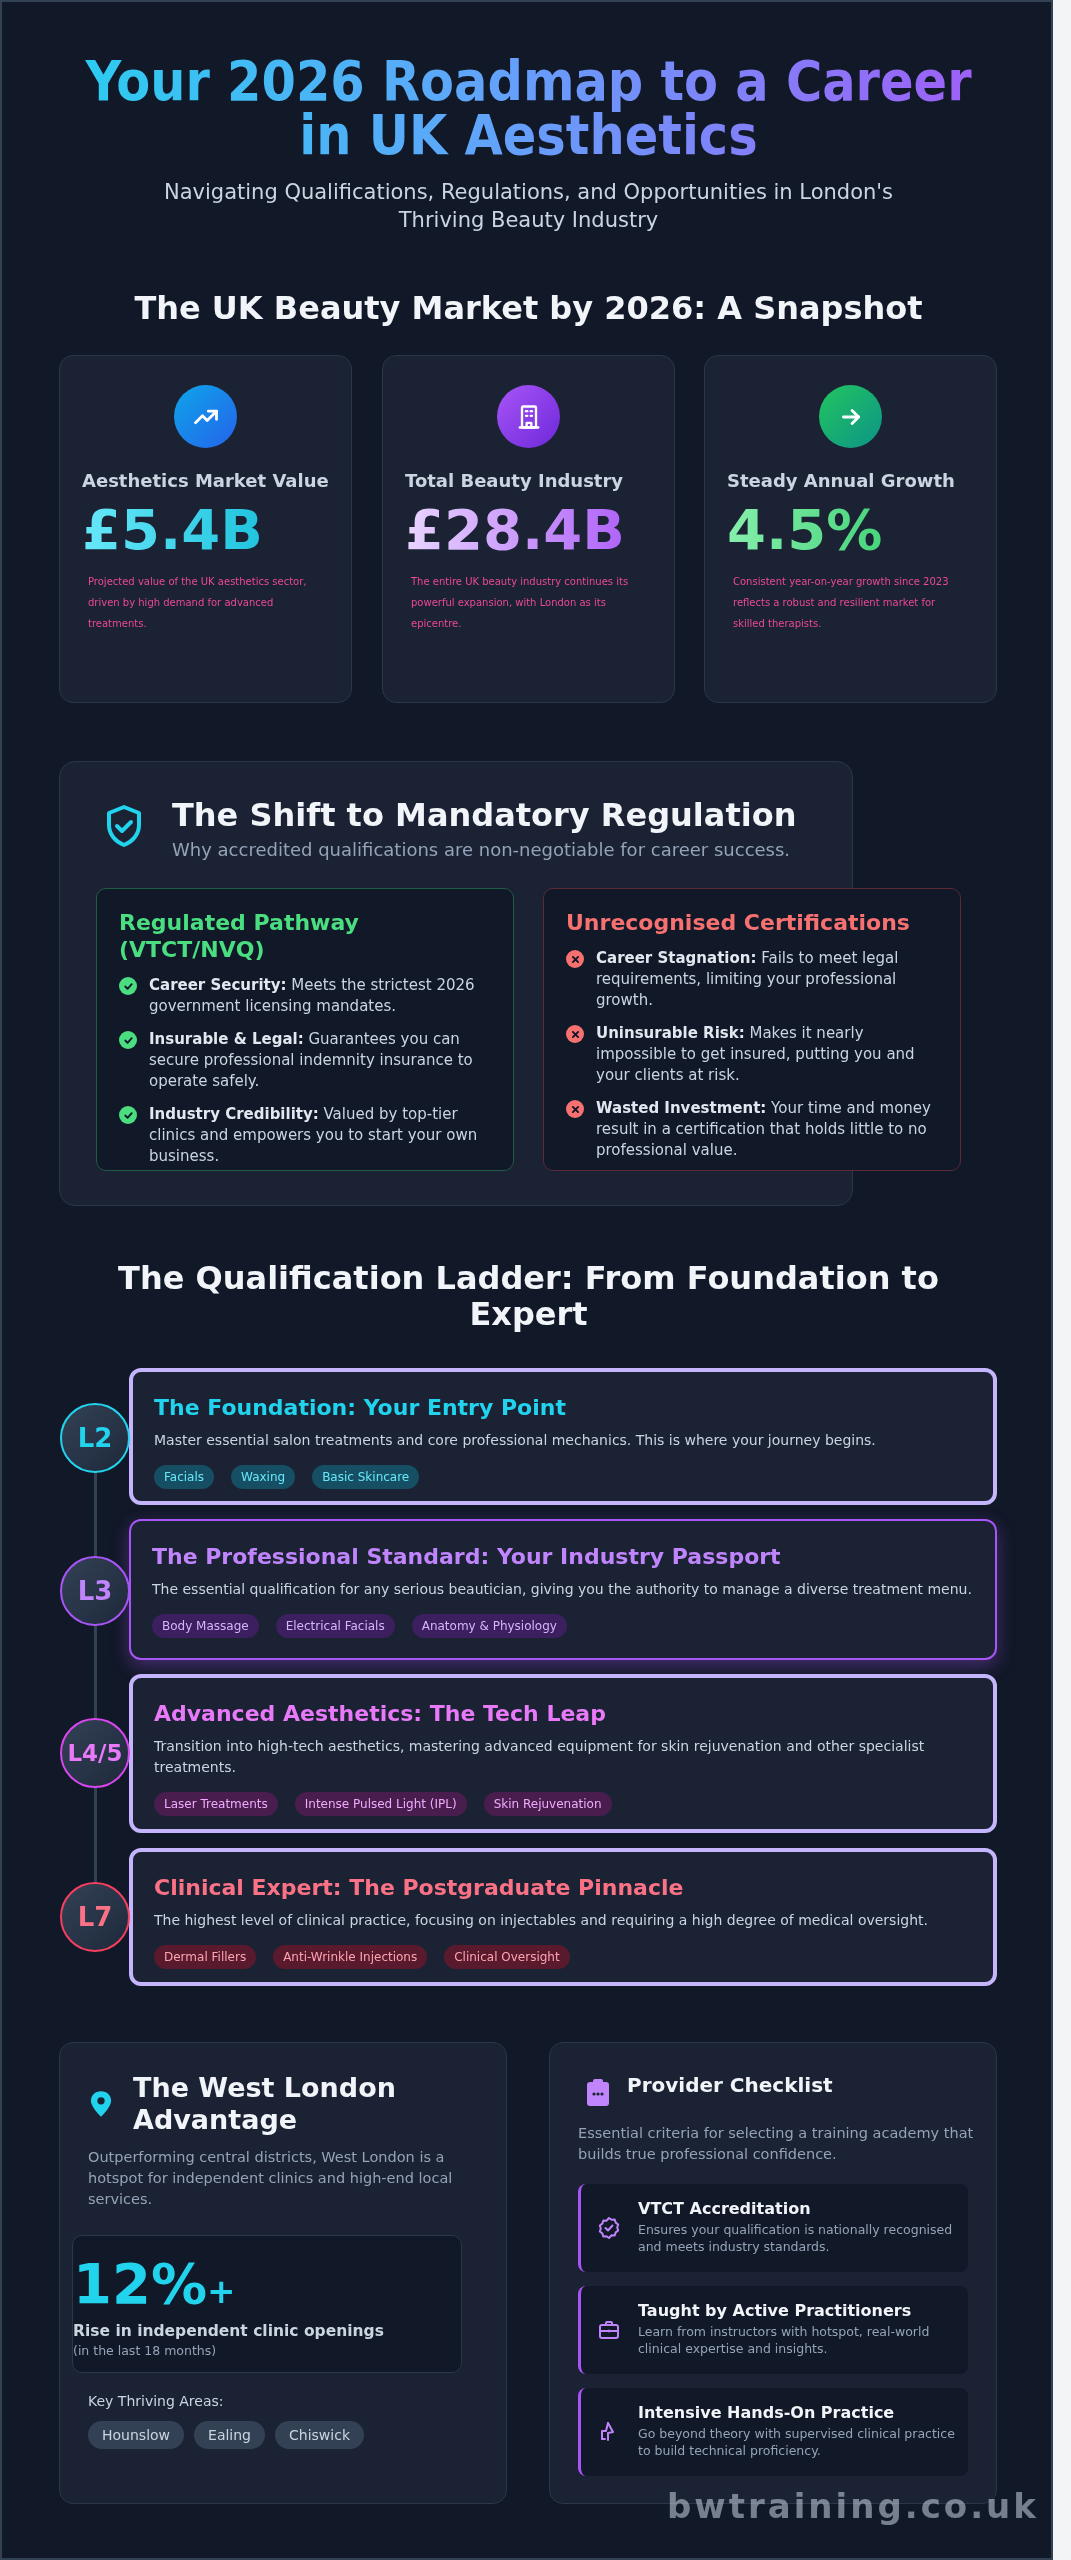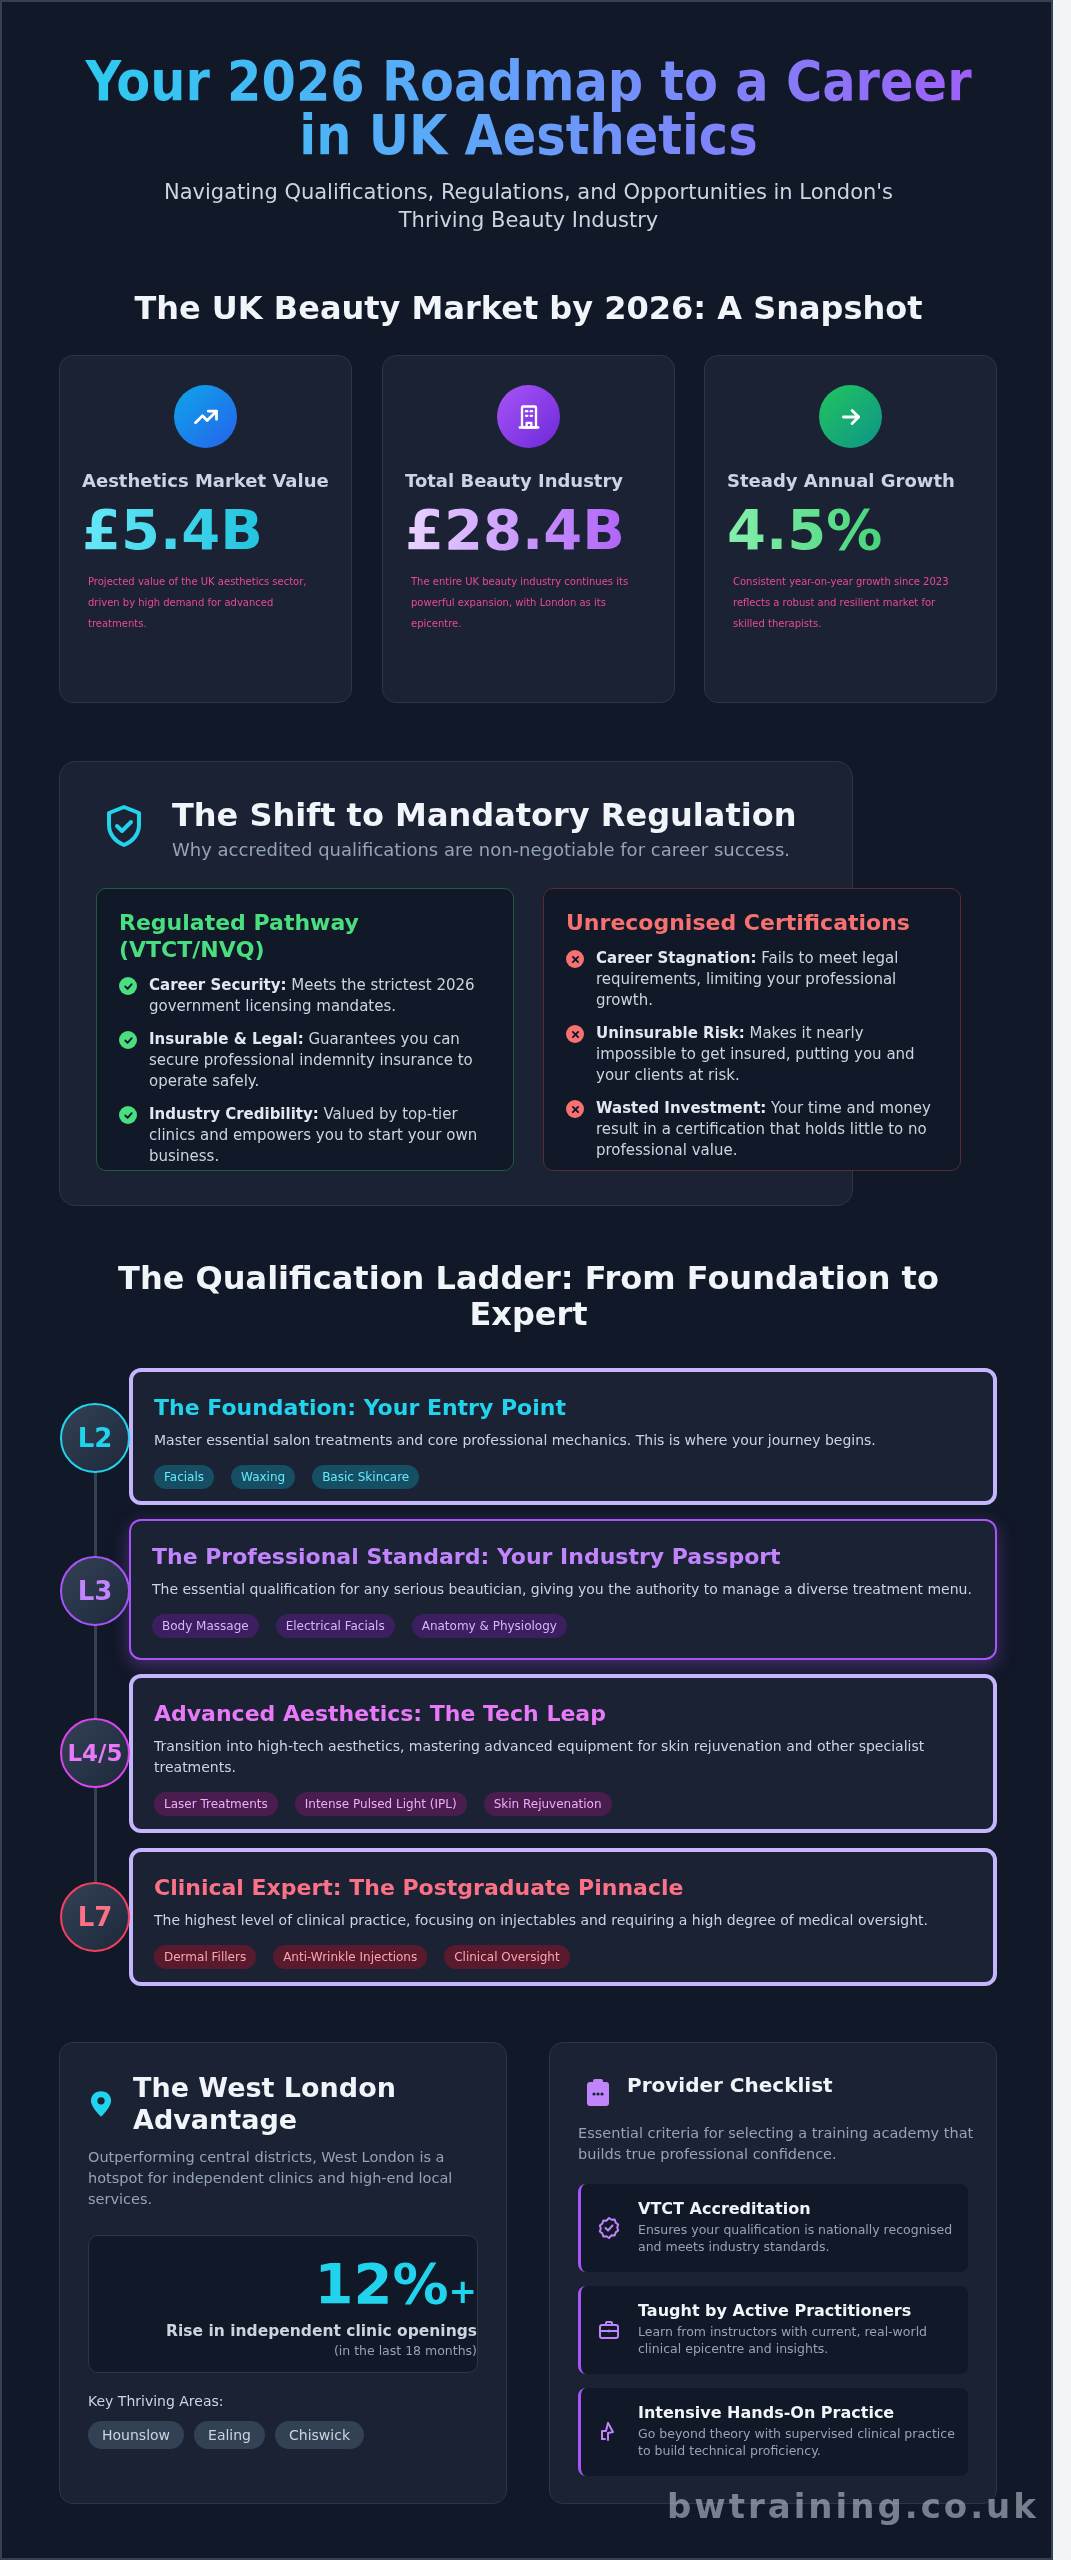--- a/index.html
+++ b/index.html
@@ -78,22 +78,22 @@
   }
 
   
   .bot-panel {
     position: absolute; top: 2040px; height: 462px;
     background: #1a2233; border: 1px solid #2b3648; border-radius: 14px;
   }
   .wl-title { position: absolute; left: 73px; top: 29px; font-size: 27px; font-weight: bold; color: #f1f5f9; line-height: 32px; width: 300px; }
   .wl-desc { position: absolute; left: 28px; top: 104px; width: 385px; font-size: 14.5px; color: #94a3b8; line-height: 21px; }
   .wl-stat {
-    position: absolute; left: 28px; top: 192px; width: 390px; height: 138px;
-    background: #111827; border: 1px solid #2b3648; border-radius: 10px; text-align: right;
+    position: absolute; left: 12px; top: 192px; width: 390px; height: 138px;
+    background: #111827; border: 1px solid #2b3648; border-radius: 10px; text-align: left;
   }
   .wl-num { font-size: 56px; font-weight: bold; color: #22d3ee; line-height: 60px; margin-top: 18px; }
   .wl-num span { font-size: 34px; }
   .wl-stat-label { font-size: 15.5px; font-weight: bold; color: #cbd5e1; line-height: 20px; }
   .wl-stat-sub { font-size: 12.5px; color: #94a3b8; line-height: 20px; }
   .wl-areas-label { position: absolute; left: 28px; top: 350px; font-size: 14px; color: #cbd5e1; }
   .wl-areas { position: absolute; left: 28px; top: 378px; display: flex; gap: 10px; }
   .area-pill { background: #334155; color: #cbd5e1; font-size: 14px; padding: 5px 14px; border-radius: 14px; line-height: 18px; }
 
   .pc-title { position: absolute; left: 77px; top: 30px; font-size: 20px; font-weight: bold; color: #f1f5f9; }
@@ -325,21 +325,21 @@
     </div>
 
     <div class="pc-item" style="top:243px;">
       <span class="ic"><svg width="24" height="24" viewBox="0 0 24 24" fill="none" stroke="#c084fc" stroke-width="2" stroke-linecap="round" stroke-linejoin="round">
             <rect x="3" y="7" width="18" height="13" rx="2"></rect>
             <path d="M9 7V5a1 1 0 0 1 1-1h4a1 1 0 0 1 1 1v2"></path>
             <line x1="3" y1="13" x2="21" y2="13"></line>
             <line x1="12" y1="12.5" x2="12" y2="13.5"></line>
           </svg></span>
       <div class="pc-item-title">Taught by Active Practitioners</div>
-      <div class="pc-item-desc">Learn from instructors with current, real-world clinical epicentre and insights.</div>
+      <div class="pc-item-desc">Learn from instructors with hotspot, real-world clinical expertise and insights.</div>
     </div>
 
     <div class="pc-item" style="top:345px;">
       <span class="ic"><svg width="24" height="24" viewBox="0 0 24 24" fill="none" stroke="#c084fc" stroke-width="2" stroke-linecap="round" stroke-linejoin="round">
             <path d="M11 3l-2 8h-4v8"></path>
             <path d="M11 3l5 9-5 1v7"></path>
             <path d="M5 19h3"></path>
           </svg></span>
       <div class="pc-item-title">Intensive Hands-On Practice</div>
       <div class="pc-item-desc">Go beyond theory with supervised clinical practice to build technical proficiency.</div>

